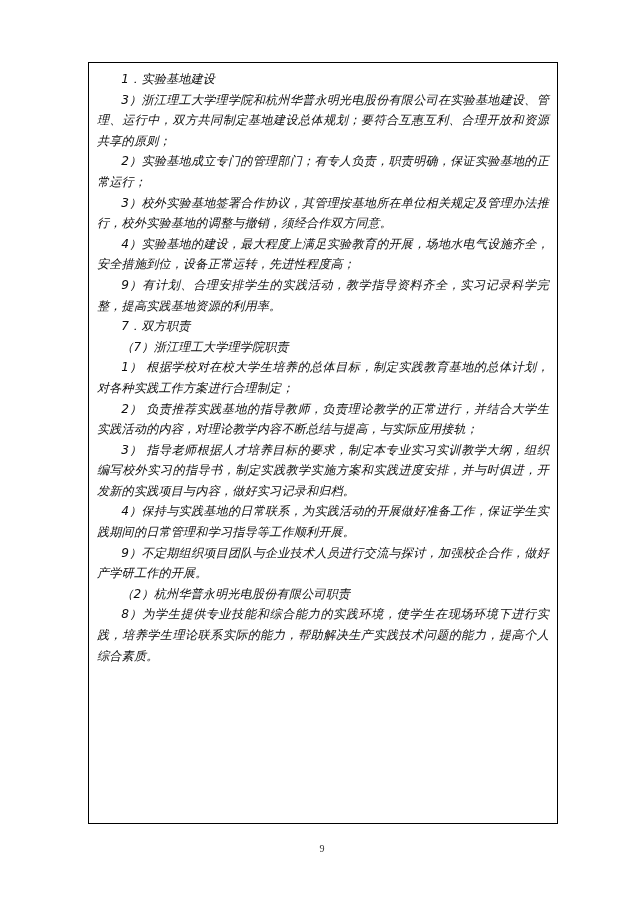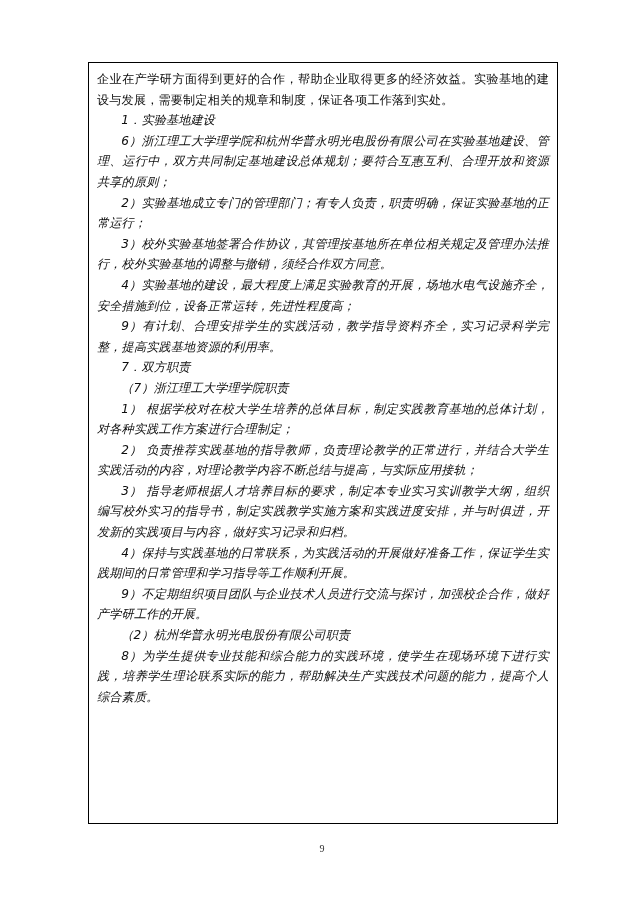--- a/index.html
+++ b/index.html
@@ -67,23 +67,22 @@
     font-family: "Liberation Serif", serif;
   }
 </style>
 </head>
 <body>
 
 <div class="page">
 
   <div class="doc-frame">
     <div class="doc-body">
-      <p class="indent-0">企业在产学研方面得到更好的合作，帮助企业取得更多的经济效益。实验基地的建设与发展，需要制定相关的规章和制度，保证各项工作落到实处。</p>
       <p class="indent-2">1．实验基地建设</p>
-      <p class="indent-2">6）浙江理工大学理学院和杭州华普永明光电股份有限公司在实验基地建设、管理、运行中，双方共同制定基地建设总体规划；要符合互惠互利、合理开放和资源共享的原则；</p>
+      <p class="indent-2">3）浙江理工大学理学院和杭州华普永明光电股份有限公司在实验基地建设、管理、运行中，双方共同制定基地建设总体规划；要符合互惠互利、合理开放和资源共享的原则；</p>
       <p class="indent-2">2）实验基地成立专门的管理部门；有专人负责，职责明确，保证实验基地的正常运行；</p>
       <p class="indent-2">3）校外实验基地签署合作协议，其管理按基地所在单位相关规定及管理办法推行，校外实验基地的调整与撤销，须经合作双方同意。</p>
       <p class="indent-2">4）实验基地的建设，最大程度上满足实验教育的开展，场地水电气设施齐全，安全措施到位，设备正常运转，先进性程度高；</p>
       <p class="indent-2">9）有计划、合理安排学生的实践活动，教学指导资料齐全，实习记录科学完整，提高实践基地资源的利用率。</p>
       <p class="indent-2">7．双方职责</p>
       <p class="indent-2">（7）浙江理工大学理学院职责</p>
       <p class="indent-2">1） 根据学校对在校大学生培养的总体目标，制定实践教育基地的总体计划，对各种实践工作方案进行合理制定；</p>
       <p class="indent-2">2） 负责推荐实践基地的指导教师，负责理论教学的正常进行，并结合大学生实践活动的内容，对理论教学内容不断总结与提高，与实际应用接轨；</p>
       <p class="indent-2">3） 指导老师根据人才培养目标的要求，制定本专业实习实训教学大纲，组织编写校外实习的指导书，制定实践教学实施方案和实践进度安排，并与时俱进，开发新的实践项目与内容，做好实习记录和归档。</p>
       <p class="indent-2">4）保持与实践基地的日常联系，为实践活动的开展做好准备工作，保证学生实践期间的日常管理和学习指导等工作顺利开展。</p>

